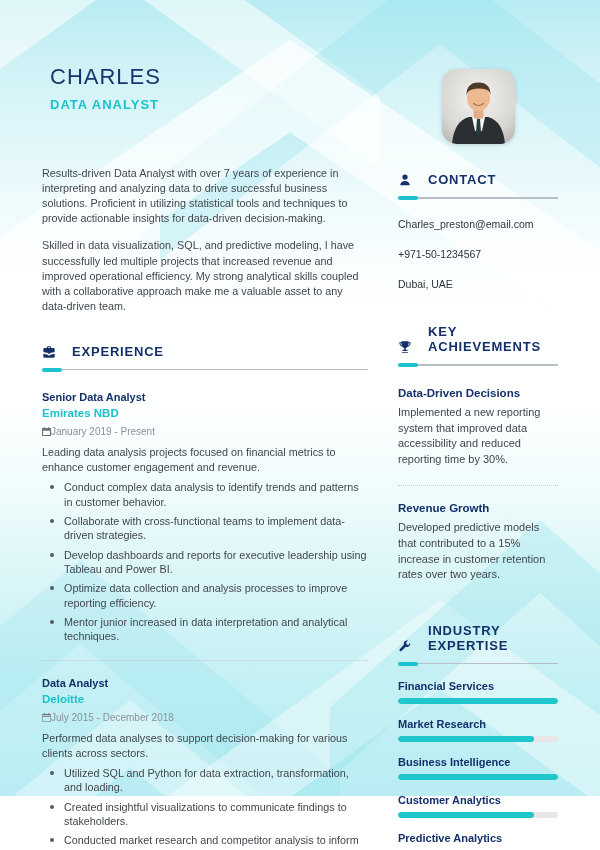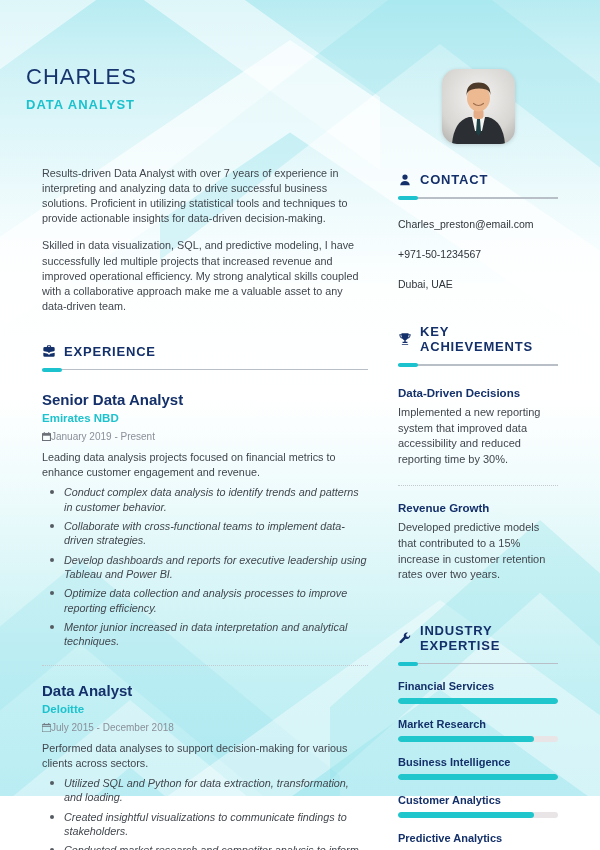--- a/index.html
+++ b/index.html
@@ -30,58 +30,58 @@
   .c2 { left: 160px;  top: -40px;  width: 560px; height: 300px; background: rgba(142,226,234,0.30); }
   .c3 { left: -60px;  top: 40px;   width: 700px; height: 330px; background: rgba(255,255,255,0.65); }
   .c4 { left: -180px; top: 560px;  width: 520px; height: 300px; background: rgba(150,228,236,0.28); }
   .c5 { left: 120px;  top: 600px;  width: 640px; height: 320px; background: rgba(255,255,255,0.40); }
   .c6 { left: 330px;  top: 520px;  width: 420px; height: 260px; background: rgba(140,225,233,0.30); }
   .c7 { left: -80px;  top: 700px;  width: 420px; height: 240px; background: rgba(255,255,255,0.35); }
 
   .content { position: relative; z-index: 2; }
 
   
-  .header { padding: 64px 42px 0 26px; position: relative; height: 150px; }
+  .header { padding: 64px 42px 0 50px; position: relative; height: 150px; }
   .first-name { font-size: 22px; font-weight: 500; letter-spacing: 1px; color: #16356e; }
   .last-name  { font-size: 29px; font-weight: 800; letter-spacing: 1px; color: #14306a; margin-top: 2px; }
   .job-title  { font-size: 13px; font-weight: 700; letter-spacing: 1px; color: #1cc2cd; margin-top: 7px; }
   .photo {
     position: absolute; top: 69px; left: 442px;
     width: 73px; height: 75px; border-radius: 15px; overflow: hidden;
     box-shadow: 0 1px 4px rgba(0,0,0,0.15);
   }
   .photo svg { display: block; }
 
   
   .body-grid { display: flex; padding: 0 42px; gap: 30px; }
   .col-left  { width: 326px; flex: 0 0 326px; }
   .col-right { width: 160px; flex: 0 0 160px; }
 
   .summary { margin-top: 16px; font-size: 10.8px; line-height: 1.4; color: #41474e; }
   .summary p + p { margin-top: 12px; }
 
-  .section-head { display: flex; align-items: center; gap: 8px; }
+  .section-head { display: flex; align-items: flex-end; gap: 16px; }
   .section-head .icon { width: 14px; height: 14px; color: #14306a; flex: 0 0 14px; }
   .section-head .icon svg { width: 14px; height: 14px; display: block; }
   .section-title { font-size: 13px; font-weight: 800; letter-spacing: 0.8px; color: #14306a; }
   .head-rule { position: relative; height: 4px; margin-top: 9px; }
   .head-rule .track { position: absolute; top: 1px; left: 0; right: 0; height: 1.5px; background: #b9bfc6; }
   .head-rule .accent { position: absolute; top: 0; left: 0; width: 20px; height: 4px; background: #1cc2cd; border-radius: 2px; }
 
   
   .exp-section { margin-top: 30px; }
   .job { margin-top: 19px; }
   .job + .job { border-top: 1px dotted #c4c9ce; margin-top: 16px; padding-top: 16px; }
-  .job-role { font-size: 15px; font-weight: 800; color: #14306a; }
+  .job-role { font-size: 11px; font-weight: 800; color: #14306a; }
   .job-company { font-size: 11.5px; font-weight: 700; color: #1cc2cd; margin-top: 4px; }
   .job-date { display: flex; align-items: center; margin-top: 7px; color: #8a9099; font-size: 10px; }
   .job-date .cal { width: 9px; height: 9px; color: #6b7178; }
   .job-date .cal svg { width: 9px; height: 9px; display: block; }
   .job-intro { font-size: 10.8px; line-height: 1.4; margin-top: 8px; color: #41474e; }
-  .job ul { list-style: none; margin-top: 4px; font-style: italic; }
+  .job ul { list-style: none; margin-top: 4px; }
   .job ul li { position: relative; padding-left: 22px; margin-top: 5px; font-size: 10.8px; line-height: 1.33; color: #41474e; }
   .job ul li::before { content: ""; position: absolute; left: 8px; top: 5px; width: 4px; height: 4px; border-radius: 50%; background: #555b62; }
   .contact-section { margin-top: 22px; }
   .contact-item { font-size: 10.5px; color: #2f343a; margin-top: 18px; }
   .contact-item:first-of-type { margin-top: 20px; }
 
   .ach-section { margin-top: 34px; }
   .ach-item { margin-top: 20px; }
   .ach-item + .ach-item { border-top: 1px dotted #c4c9ce; margin-top: 18px; padding-top: 16px; }
   .ach-title { font-size: 11.5px; font-weight: 800; color: #14306a; }

